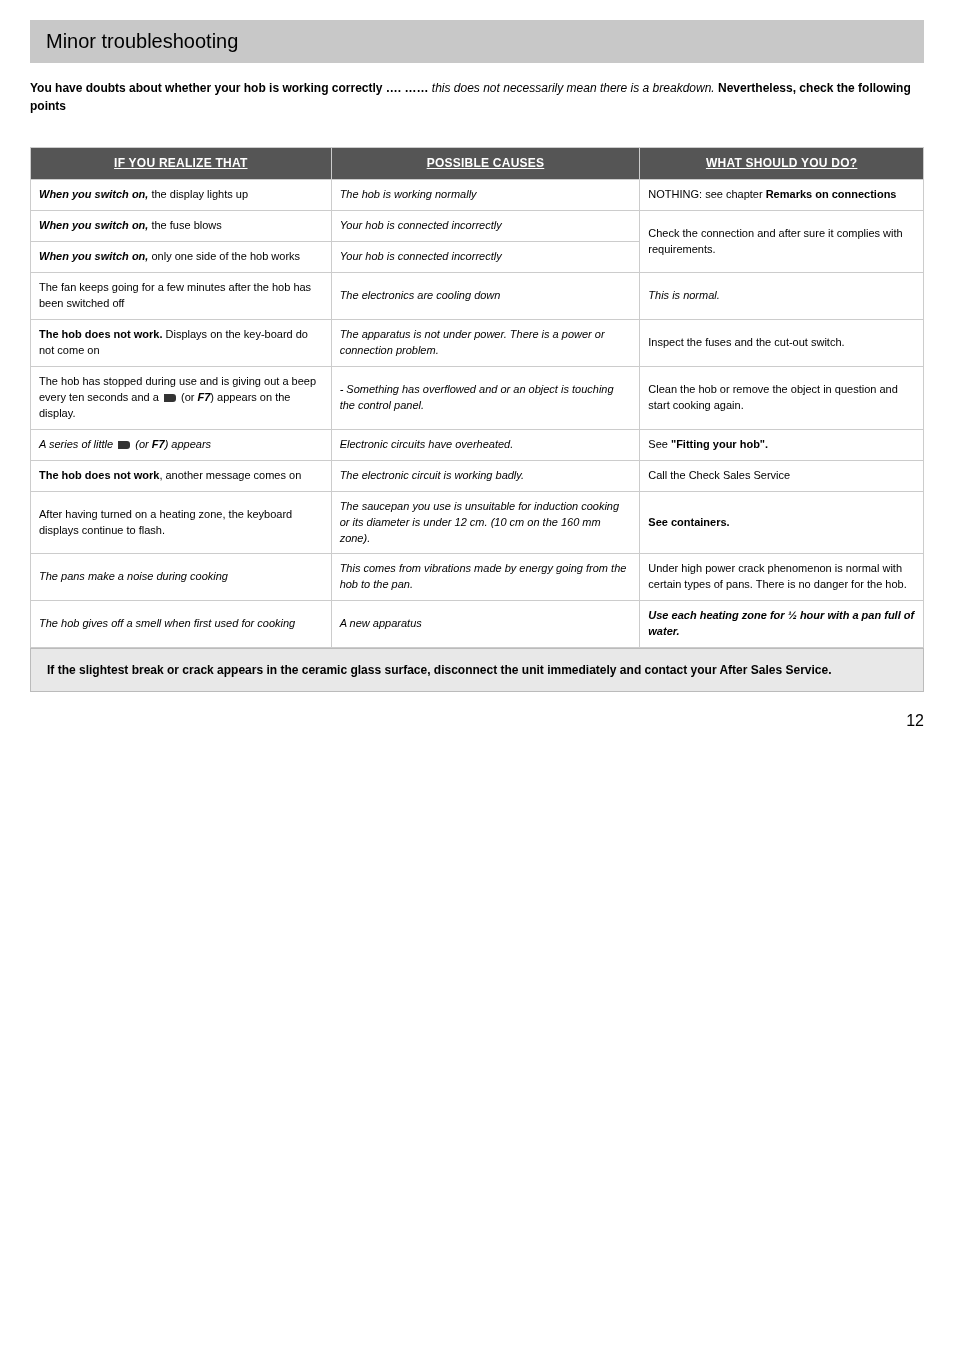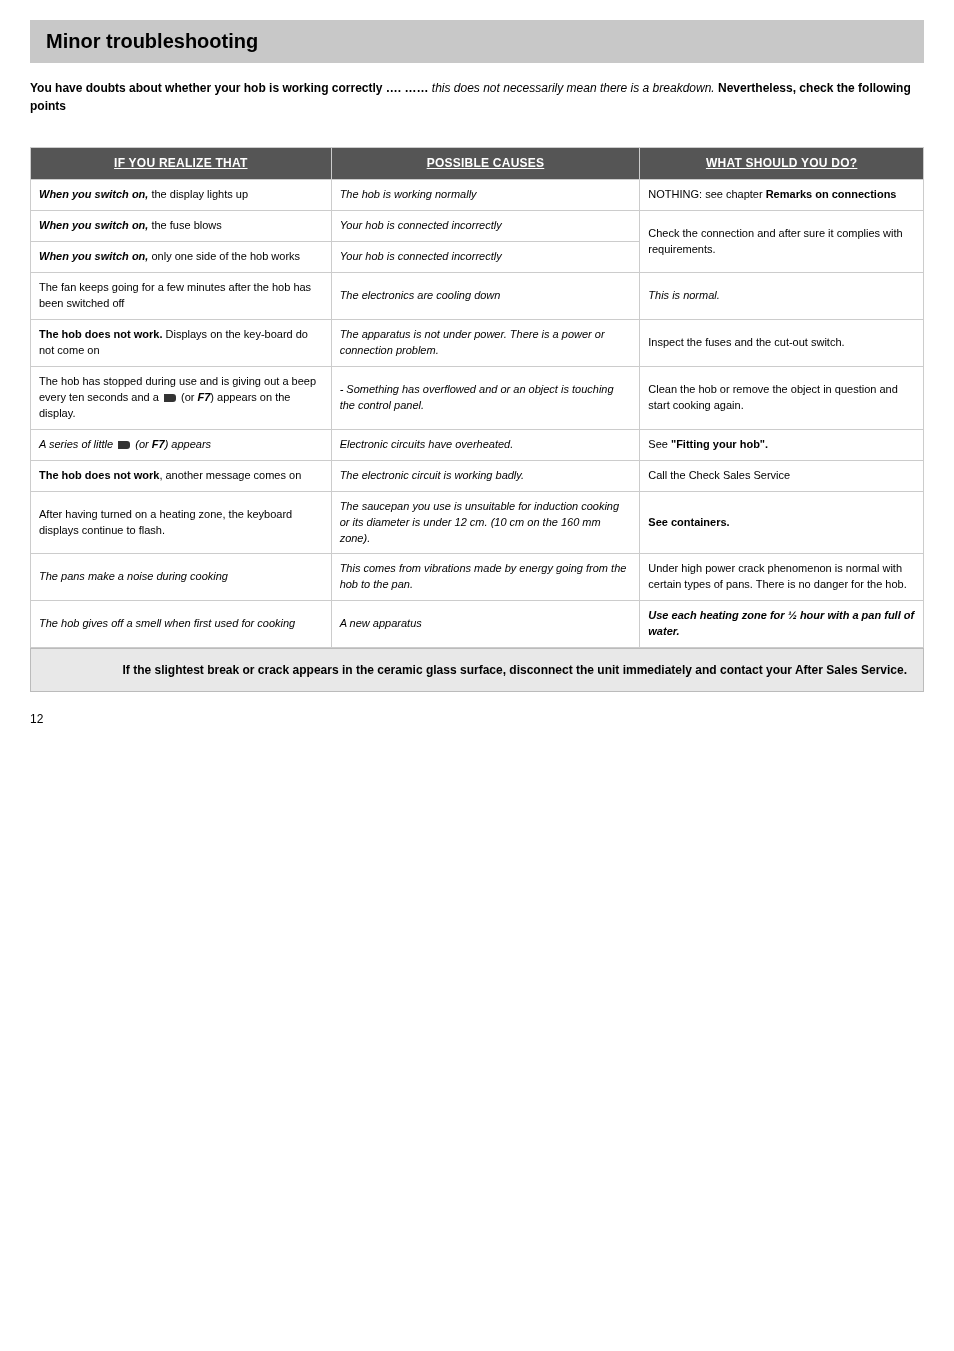--- a/index.html
+++ b/index.html
@@ -12,21 +12,21 @@
       padding: 20px 30px 40px 30px;
     }
 
     .page-header {
       background: #c8c8c8;
       padding: 10px 16px;
       margin-bottom: 16px;
     }
     .page-header h1 {
       font-size: 20px;
-      font-weight: bold;
+      font-weight: normal;
       color: #000;
     }
 
     .intro-text {
       margin-bottom: 32px;
       font-size: 12px;
       line-height: 1.5;
     }
 
     
@@ -50,30 +50,30 @@
       font-family: Arial, sans-serif;
       letter-spacing: 0.02em;
       text-decoration: underline;
     }
     .italic { font-style: italic; }
 
     .footer-note {
       background: #e8e8e8;
       border: 1px solid #bbb;
       padding: 12px 16px;
-      text-align: right;
+      text-align: left;
       font-size: 12px;
       font-weight: bold;
       line-height: 1.5;
       margin-bottom: 20px;
     }
 
     .page-number {
-      text-align: left;
-      font-size: 12px;
+      text-align: right;
+      font-size: 16px;
       margin-top: 4px;
     }
     .arrow-sym {
       display: inline-block;
       width: 12px;
       height: 8px;
       background: #333;
       border-radius: 0 3px 3px 0;
       margin: 0 2px;
       position: relative;

